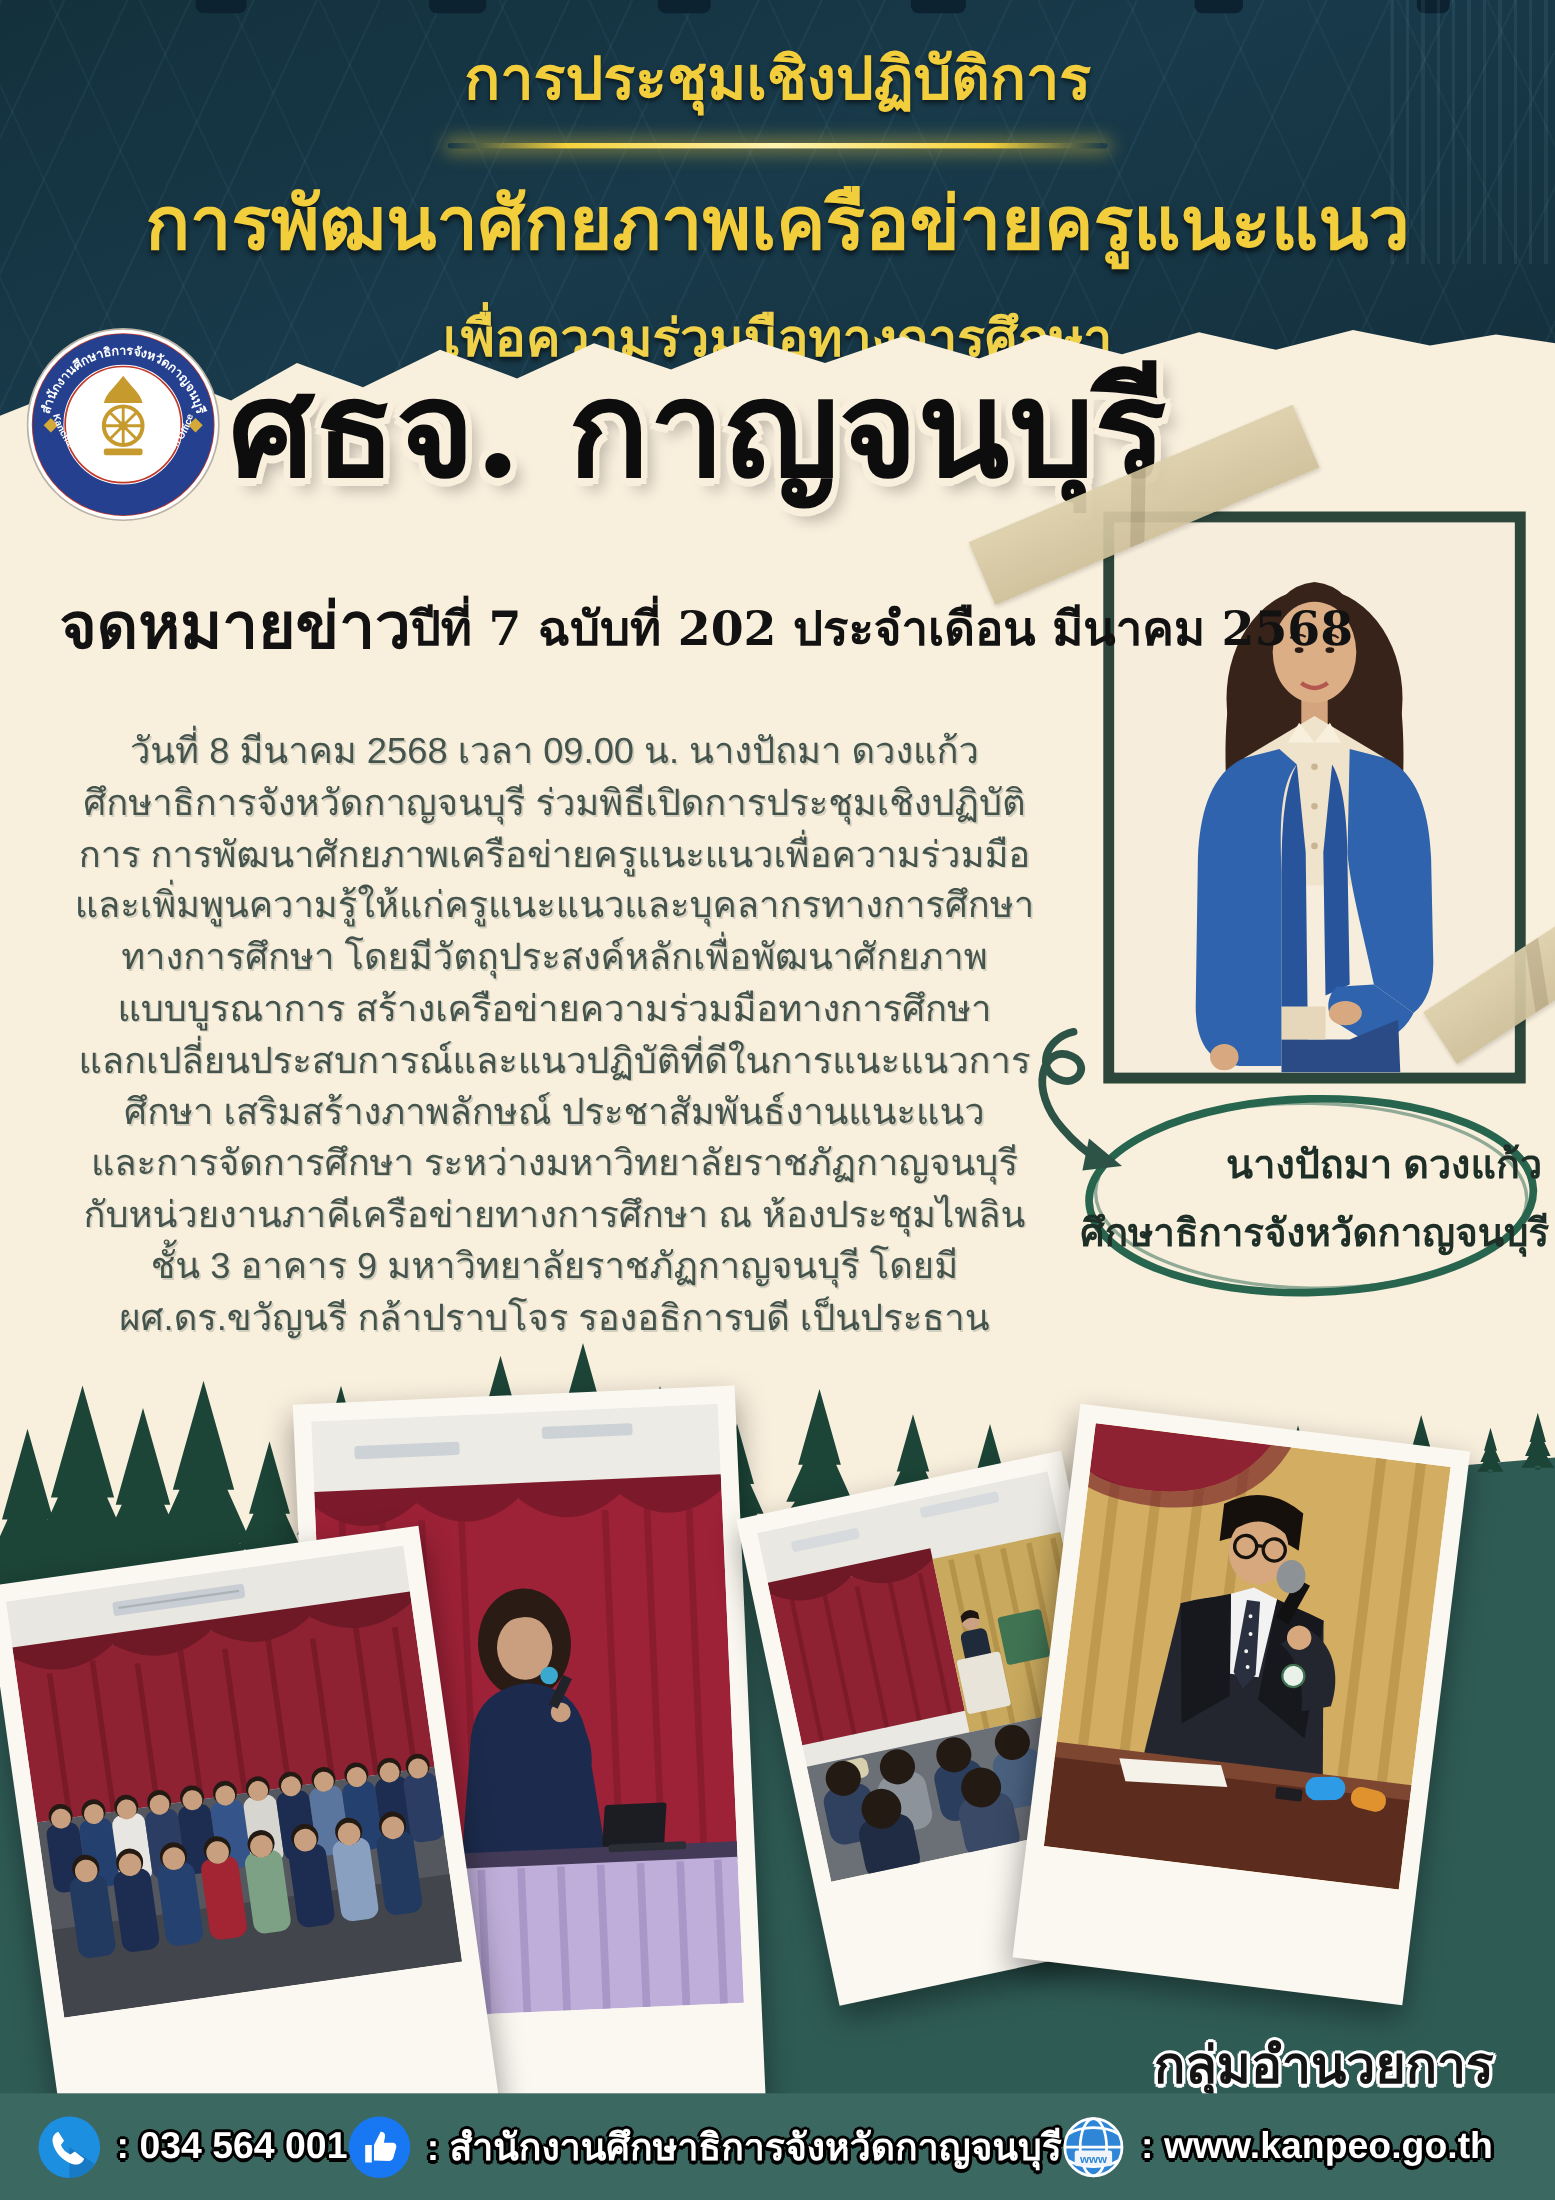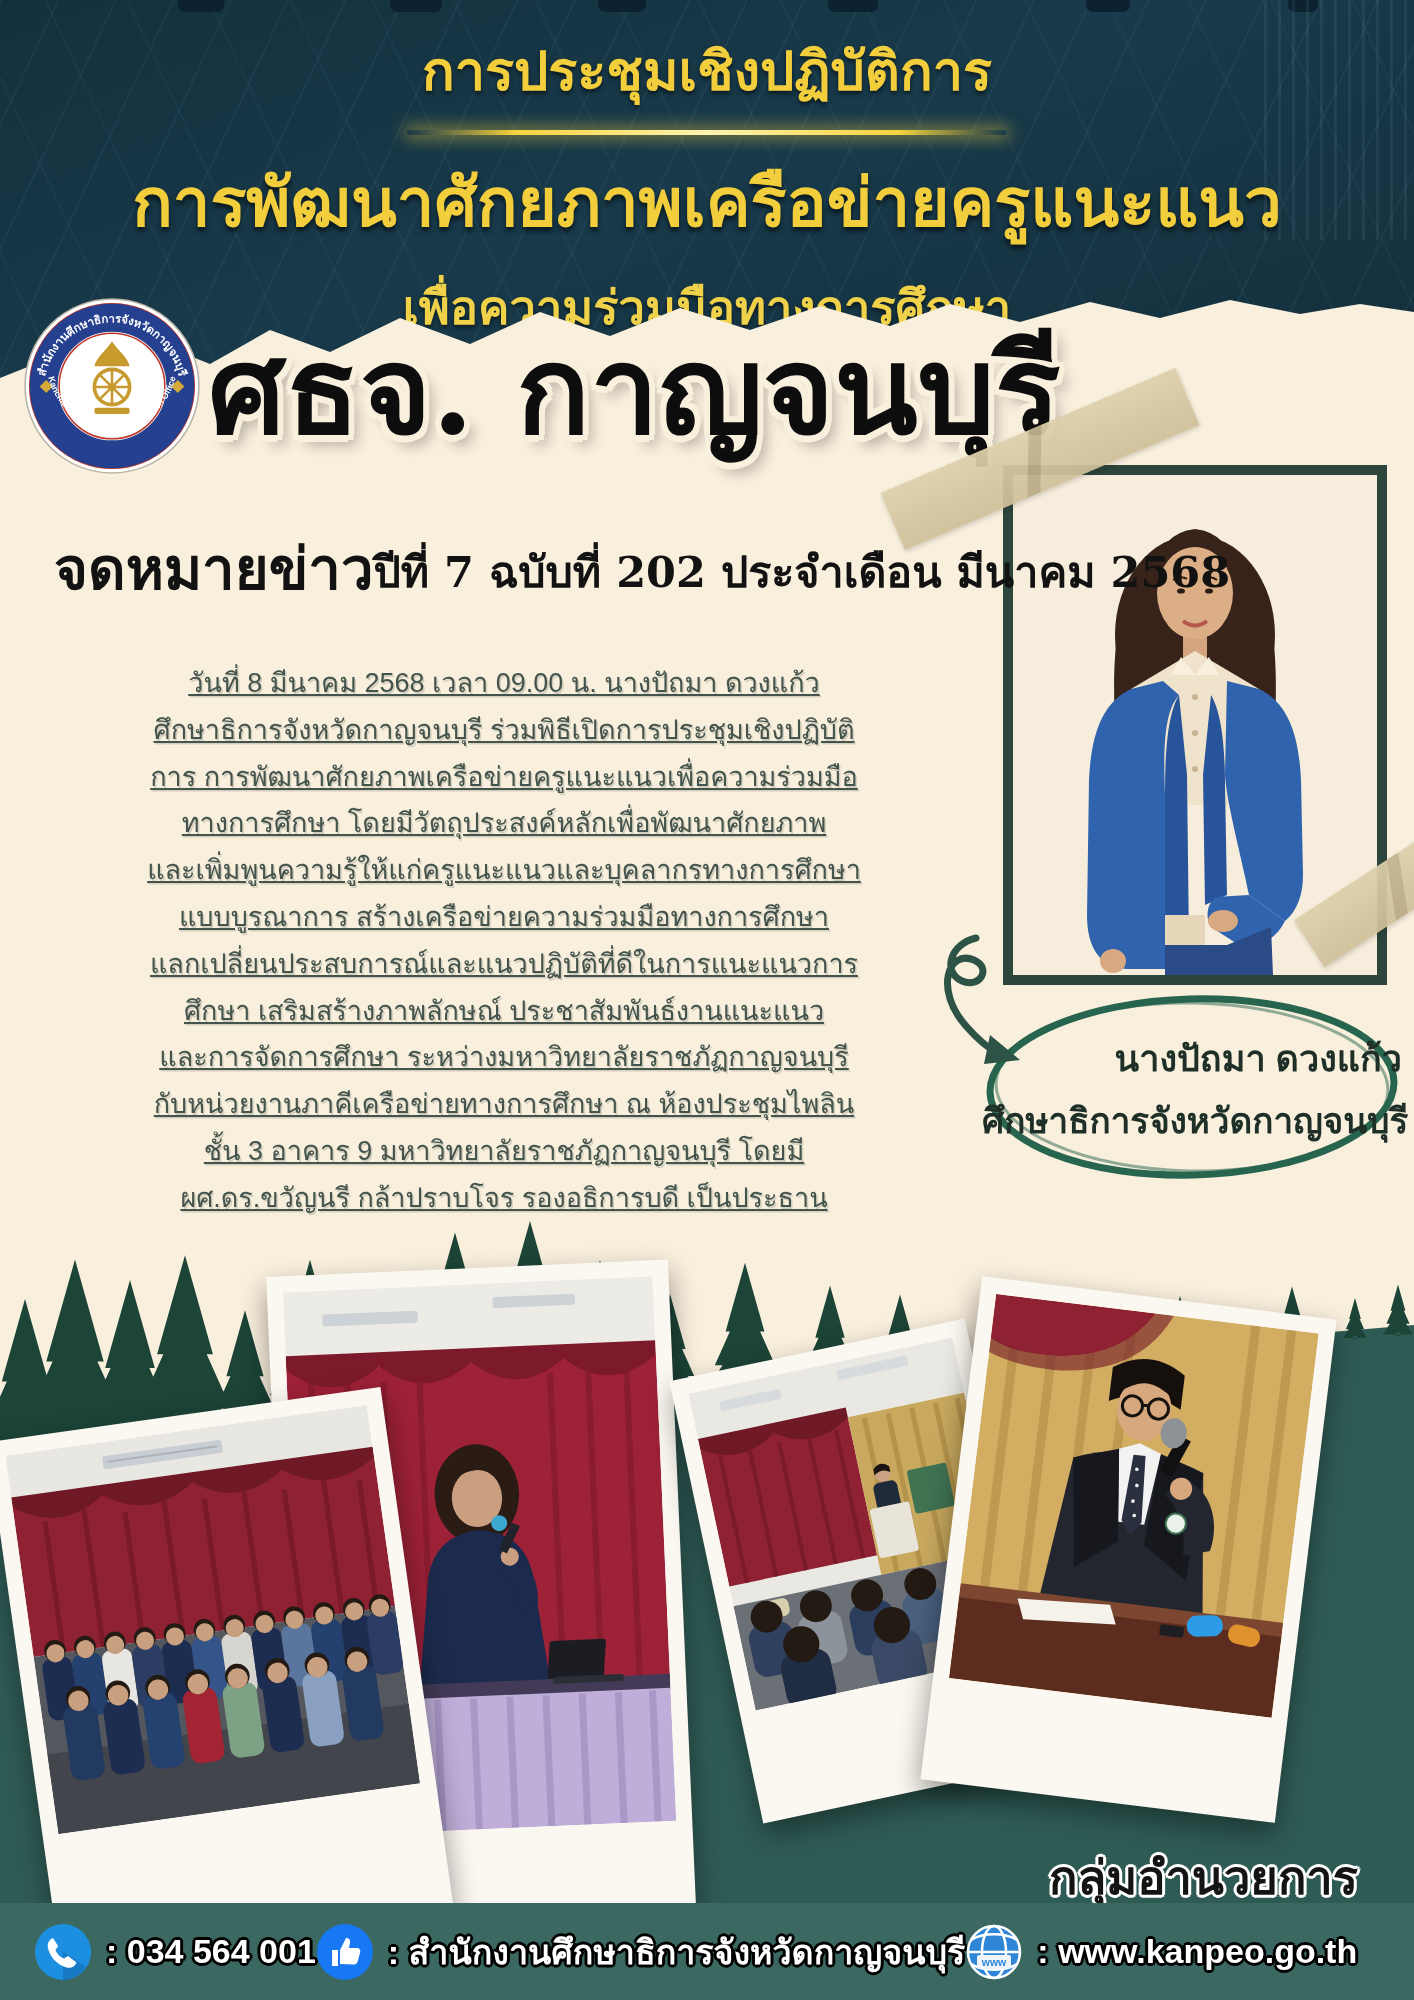--- a/index.html
+++ b/index.html
@@ -39,22 +39,22 @@
       font-weight:900;font-size:122px;line-height:1.55;color:#0d0d0d;white-space:nowrap;
       text-shadow:-5px -5px 0 #f9efdd,5px -5px 0 #f9efdd,-5px 5px 0 #f9efdd,5px 5px 0 #f9efdd,
         -6px 0 0 #f9efdd,6px 0 0 #f9efdd,0 -6px 0 #f9efdd,0 7px 0 #f9efdd,8px 10px 14px rgba(0,0,0,.28);}
   .issue-row{position:absolute;left:54px;top:540px;z-index:5;display:flex;align-items:flex-end;
       font-family:"DejaVu Serif","Liberation Serif",serif;color:#121212;white-space:nowrap;}
   .issue-row .nl{font-size:58px;font-weight:900;line-height:1;}
   .issue-row .info{font-size:43px;font-weight:900;line-height:1;padding-bottom:4px;}
 
   
   .article{position:absolute;left:56px;top:660px;width:896px;z-index:4;text-align:center;}
-  .aline{font-size:27px;line-height:46.8px;color:#44544d;font-weight:500;
-         text-shadow:1.5px 1.5px 0 rgba(40,60,50,.18);white-space:nowrap;text-decoration:underline;}
+  .aline{font-size:33px;line-height:46.8px;color:#44544d;font-weight:500;
+         text-shadow:1.5px 1.5px 0 rgba(40,60,50,.18);white-space:nowrap;}
 
   
   .portrait-frame{position:absolute;left:1003px;top:465px;width:364px;height:500px;z-index:3;
       border:10px solid #2c463c;background:#f7eddc;}
   .tape{position:absolute;z-index:6;background:linear-gradient(180deg,#ddd0ab,#cfc09a);
       opacity:.93;box-shadow:0 2px 5px rgba(0,0,0,.18);}
   .tape::after{content:"";position:absolute;left:46%;top:0;width:14px;height:100%;
       background:rgba(120,104,70,.25);transform:skewX(-24deg);}
   .tape1{left:880px;top:428px;width:320px;height:62px;transform:rotate(-23deg);}
   .tape2{left:1292px;top:858px;width:212px;height:56px;transform:rotate(-33deg);}
@@ -147,22 +147,22 @@
   <div class="main-title">ศธจ. กาญจนบุรี</div>
   <div class="issue-row">
     <span class="nl">จดหมายข่าว</span>
     <span class="info">ปีที่ 7 ฉบับที่ 202 ประจำเดือน มีนาคม 2568</span>
   </div>
 
   <div class="article">
       <div class="aline">วันที่ 8 มีนาคม 2568 เวลา 09.00 น. นางปัถมา ดวงแก้ว</div>
       <div class="aline">ศึกษาธิการจังหวัดกาญจนบุรี ร่วมพิธีเปิดการประชุมเชิงปฏิบัติ</div>
       <div class="aline">การ การพัฒนาศักยภาพเครือข่ายครูแนะแนวเพื่อความร่วมมือ</div>
+      <div class="aline">และเพิ่มพูนความรู้ให้แก่ครูแนะแนวและบุคลากรทางการศึกษา</div>
       <div class="aline">ทางการศึกษา โดยมีวัตถุประสงค์หลักเพื่อพัฒนาศักยภาพ</div>
-      <div class="aline">และเพิ่มพูนความรู้ให้แก่ครูแนะแนวและบุคลากรทางการศึกษา</div>
       <div class="aline">แบบบูรณาการ สร้างเครือข่ายความร่วมมือทางการศึกษา</div>
       <div class="aline">แลกเปลี่ยนประสบการณ์และแนวปฏิบัติที่ดีในการแนะแนวการ</div>
       <div class="aline">ศึกษา เสริมสร้างภาพลักษณ์ ประชาสัมพันธ์งานแนะแนว</div>
       <div class="aline">และการจัดการศึกษา ระหว่างมหาวิทยาลัยราชภัฏกาญจนบุรี</div>
       <div class="aline">กับหน่วยงานภาคีเครือข่ายทางการศึกษา  ณ ห้องประชุมไพลิน</div>
       <div class="aline">ชั้น 3 อาคาร 9 มหาวิทยาลัยราชภัฏกาญจนบุรี โดยมี</div>
       <div class="aline">ผศ.ดร.ขวัญนรี กล้าปราบโจร รองอธิการบดี เป็นประธาน</div>
     </div>
 
   <div class="portrait-frame">

